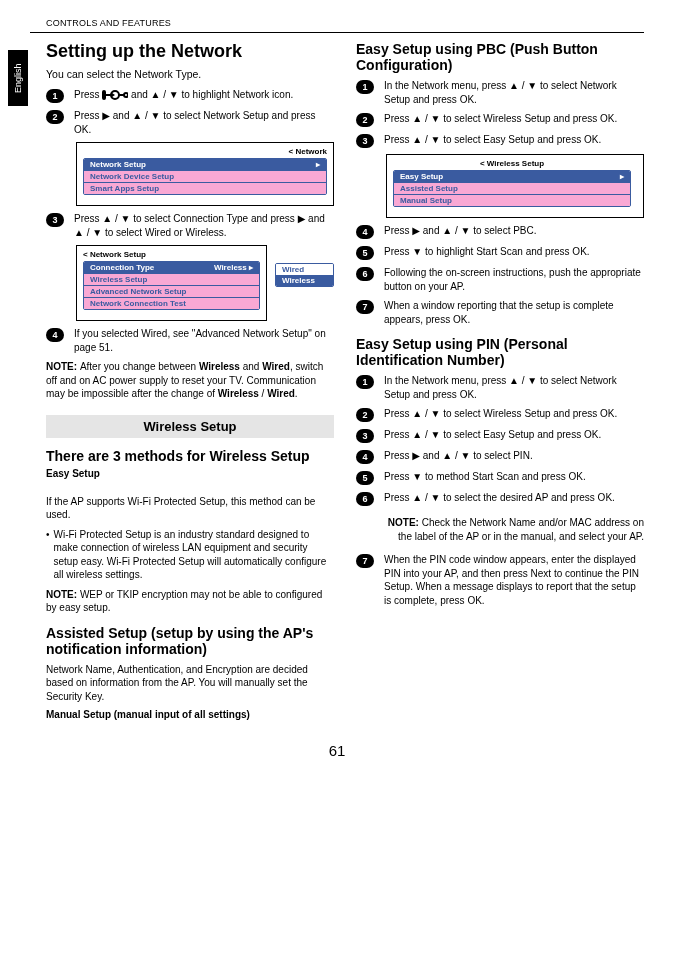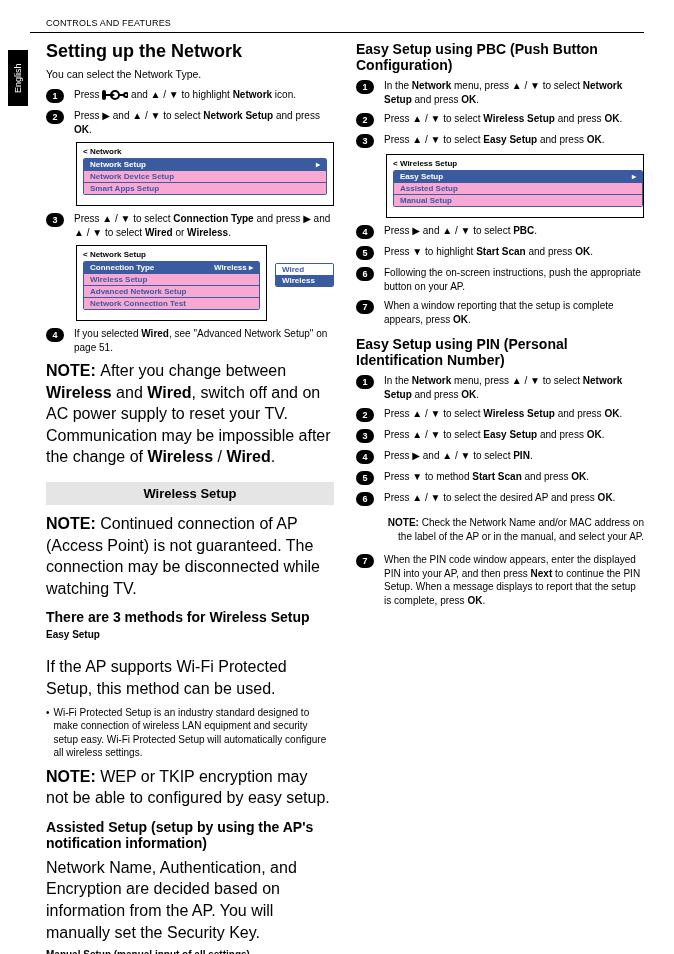--- a/index.html
+++ b/index.html
@@ -78,33 +78,34 @@
     display: flex;
     align-items: center;
     justify-content: center;
     margin-top: 1px;
   }
   .step-text {
     flex: 1;
     font-size: 10px;
     line-height: 1.35;
   }
-  .step-text strong { font-weight: bold; margin-top: 44px; }
+  .step-text strong { font-weight: normal; margin-top: 44px; }
   .icon-quick {
     display:inline-flex;
     align-items:center;
     vertical-align: middle;
     line-height: 0;
   }
   .menu-box {
     background: #fff;
     border: 1px solid #000;
     margin: 6px 0 6px 30px;
     padding: 4px 6px 10px 6px;
     font-size: 8px;
+    text-align: right;
   }
   .menu-title {
     font-weight: bold;
     margin-bottom: 2px;
   }
   .menu-list {
     border: 1px solid #3a5ba0;
     border-radius: 2px;
     overflow: hidden;
   }
@@ -150,21 +151,21 @@
     padding: 1px 6px;
     color: #3a5ba0;
     font-weight: bold;
     background: #fff;
   }
   .popup-row.selected {
     background: #3a5ba0;
     color: #fff;
   }
   .para {
-    font-size: 16px;
+    font-size: 10px;
     line-height: 1.35;
     margin: 6px 0;
   }
   .section-head {
     background: #e5e5e5;
     font-size: 13px;
     font-weight: bold;
     text-align: center;
     padding: 4px 0;
     margin: 14px 0 8px 0;
@@ -189,22 +190,23 @@
   .bullet .dot { flex: 0 0 auto; }
   .page-num {
     text-align: center;
     font-size: 15px;
     margin: 18px 0 6px 0;
   }
   .menu-box-r {
     background: #fff;
     border: 1px solid #000;
     margin: 6px 0 6px 30px;
-    padding: 4px 0 10px 6px;
+    padding: 4px 12px 10px 6px;
     font-size: 8px;
+    text-align: center;
   }
   .step-indent {
     margin-left: 28px;
     font-size: 10px;
     line-height: 1.35;
     text-align: right;
   }
 </style>
 </head>
 <body>
@@ -299,23 +301,20 @@
           <span>If you selected </span><strong>Wired</strong><span>, see "Advanced Network Setup" on page 51.</span>
         </div>
       </div>
 
       <p class="para">
         <strong>NOTE:  </strong><span>After you change between </span><strong>Wireless</strong><span> and </span><strong>Wired</strong><span>, switch off and on AC power supply to reset your TV. Communication may be impossible after the change of </span><strong>Wireless</strong><span> / </span><strong>Wired</strong><span>.</span>
       </p>
 
       <div class="section-head">Wireless Setup</div>
 
-      <p class="para">
-        <strong>NOTE:</strong><span> Continued connection of AP (Access Point) is not guaranteed. The connection may be disconnected while watching TV.</span>
-      </p>
 
       <div class="sub-head">There are 3 methods for Wireless Setup</div>
       <div class="sub-sub">Easy Setup</div>
       <p class="para" style="margin-top:16px">If the AP supports Wi-Fi Protected Setup, this method can be used.</p>
       <div class="bullet">
         <div class="dot">•</div>
         <div>Wi-Fi Protected Setup is an industry standard designed to make connection of wireless LAN equipment and security setup easy. Wi-Fi Protected Setup will automatically configure all wireless settings.</div>
       </div>
 
       <p class="para">

